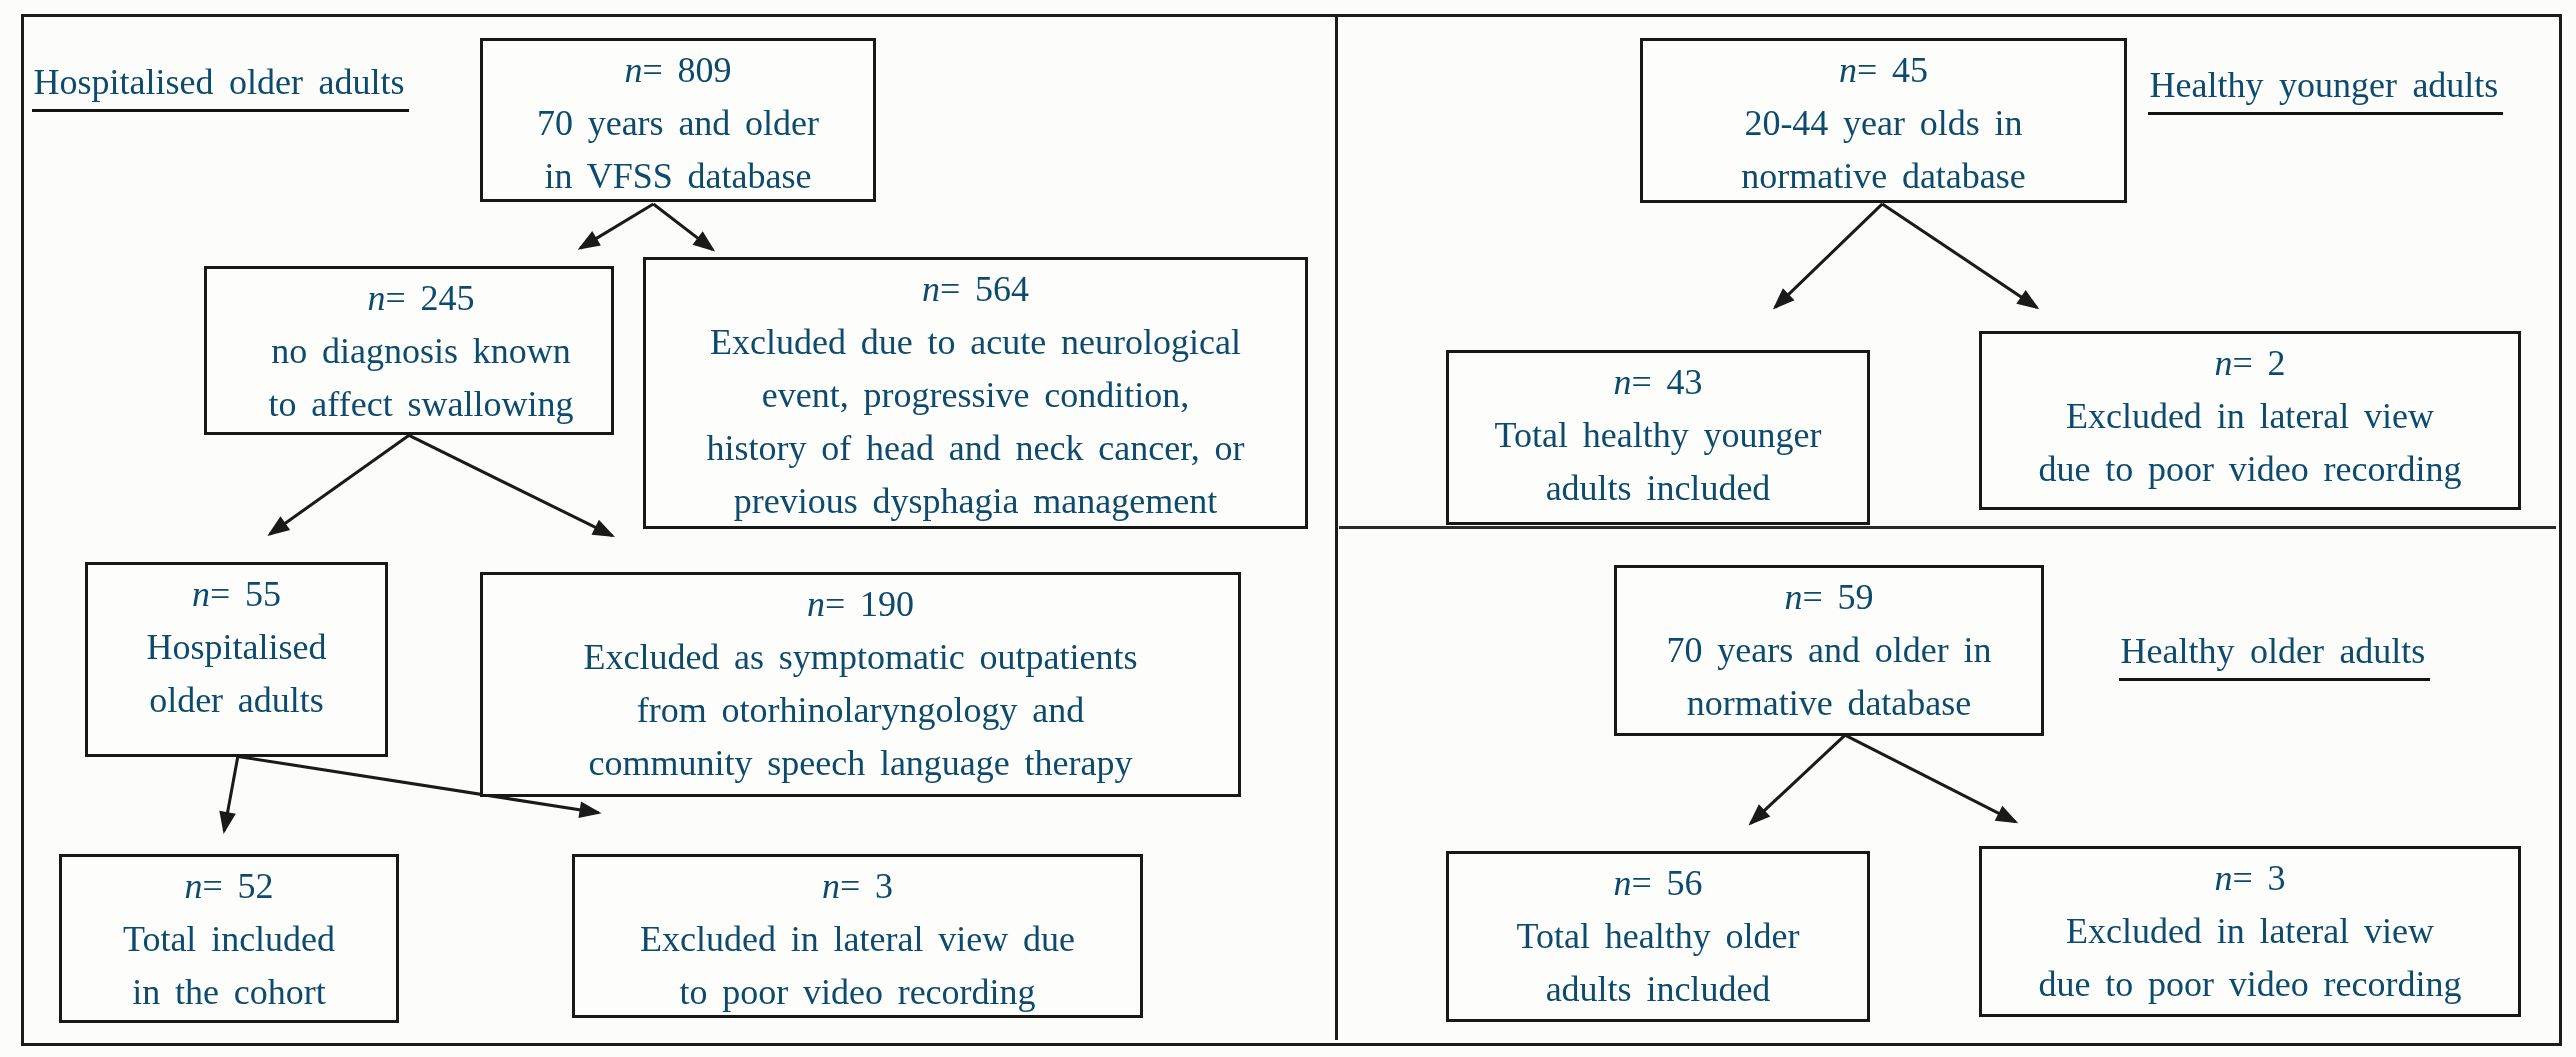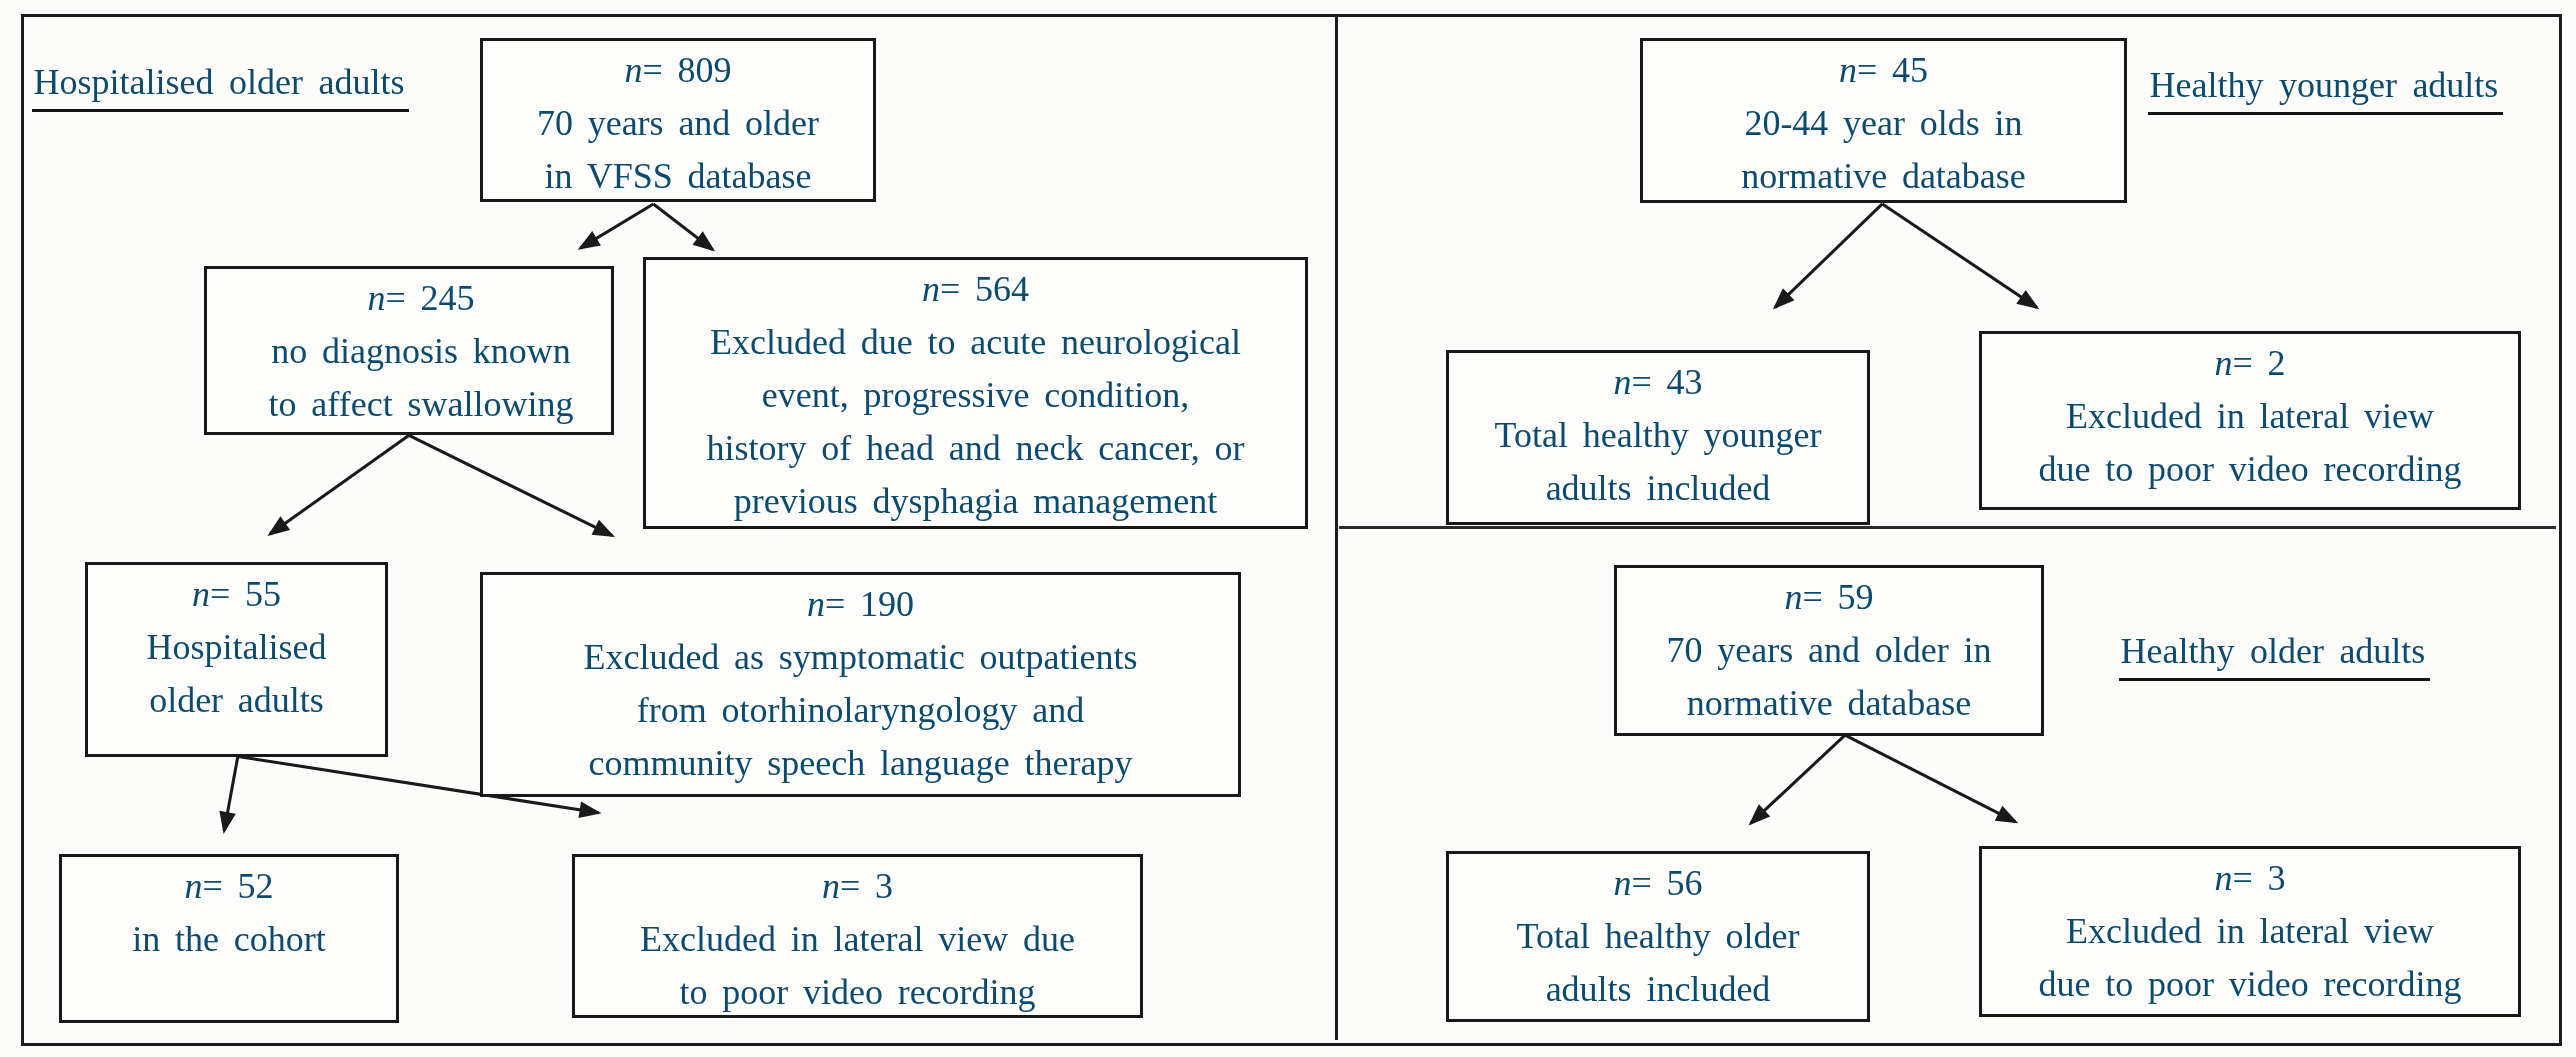--- a/index.html
+++ b/index.html
@@ -86,20 +86,21 @@
 
   <div class="box" style="left:480px;top:540px;width:761px;height:225px;margin-top:32px;">
     <div class="nline"><span class="nsym">n</span><span>= 190</span></div>
     <div>Excluded as symptomatic outpatients</div>
     <div>from otorhinolaryngology and</div>
     <div>community speech language therapy</div>
   </div>
 
   <div class="box" style="left:59px;top:854px;width:340px;height:169px;">
     <div class="nline"><span class="nsym">n</span><span>= 52</span></div>
+    <div>Total included</div>
     <div>in the cohort</div>
   </div>
 
   <div class="box" style="left:572px;top:854px;width:571px;height:164px;">
     <div class="nline"><span class="nsym">n</span><span>= 3</span></div>
     <div>Excluded in lateral view due</div>
     <div>to poor video recording</div>
   </div>
 
   <div class="box" style="left:1640px;top:38px;width:487px;height:165px;">

